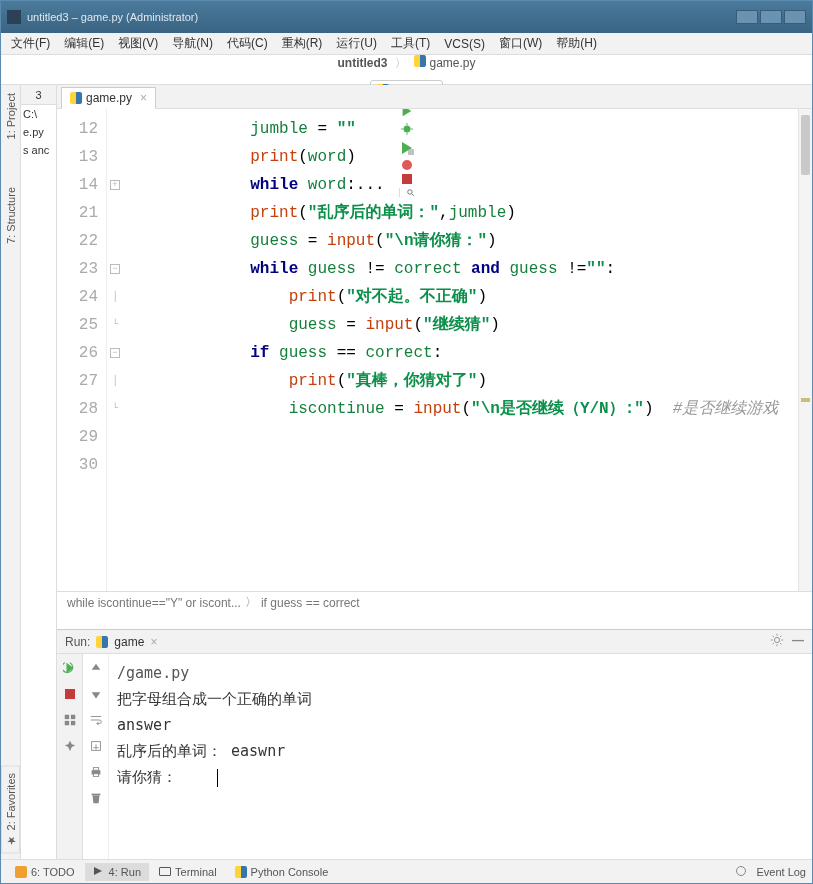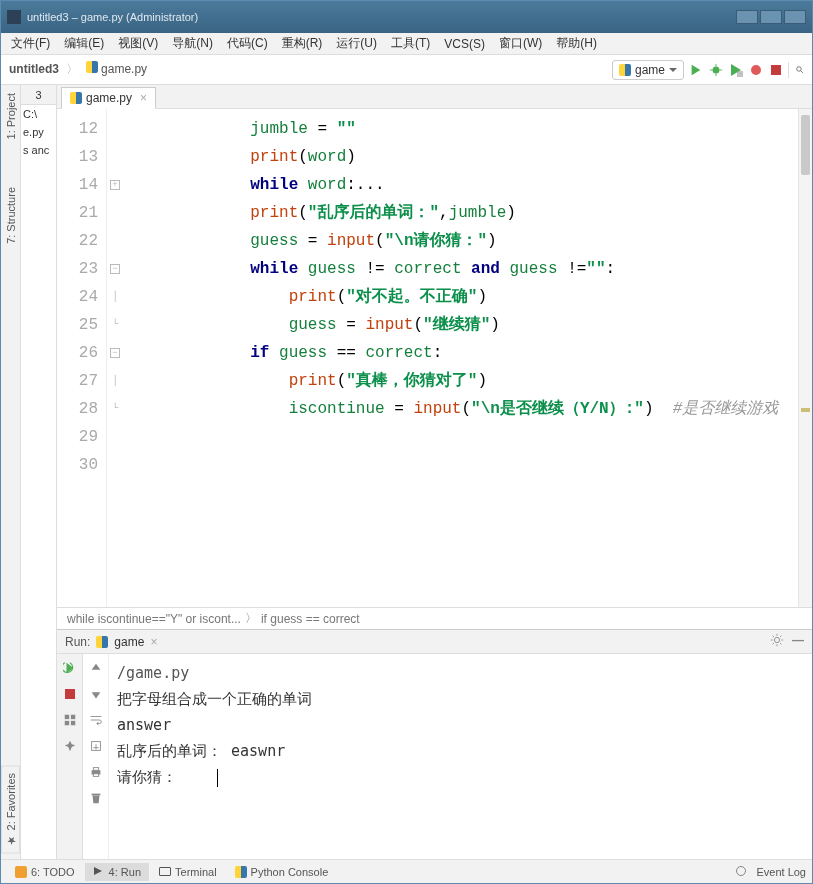--- a/index.html
+++ b/index.html
@@ -10,21 +10,21 @@
 .titlebar { background: #4b7a9a; background: linear-gradient(#4b7a9a,#3a6484); height: 32px; display: flex; align-items: center; padding: 0 6px; color: #dfe8ef; font-size: 11px; gap: 6px; }
 .titlebar .appicon { width: 14px; height: 14px; background: #2c4156; display: inline-block; }
 .winbtns { margin-left: auto; display: flex; gap: 2px; }
 .winbtn { width: 22px; height: 14px; background: #6a93b2; border: 1px solid #3a5c76; }
 
 
 .menubar { background: #f2f2f2; height: 22px; display: flex; align-items: center; padding: 0 4px; gap: 2px; border-bottom: 1px solid #ddd; }
 .menuitem { padding: 2px 6px; cursor: default; }
 
 
-.navrow { height: 30px; display: flex; align-items: center; padding: 0 8px; border-bottom: 1px solid #ddd; background: #fff; gap: 4px; }
+.navrow { height: 30px; display: flex; align-items: center; padding: 0 8px; border-bottom: 1px solid #ddd; background: #fff; gap: 4px; flex-direction: column; }
 .crumb { color: #555; }
 .crumb .sep { color: #aaa; padding: 0 4px; }
 .navrow .spacer { flex: 1; }
 .runbox { border: 1px solid #ccc; border-radius: 3px; padding: 2px 6px; display: flex; align-items: center; gap: 4px; }
 .pyicon { width: 12px; height: 12px; display: inline-block; background: conic-gradient(#3776ab 0 50%, #ffd43b 50% 100%); border-radius: 2px; }
 .dropdown-caret { width: 0; height: 0; border-left: 4px solid transparent; border-right: 4px solid transparent; border-top: 4px solid #666; }
 .tbicon { width: 16px; height: 16px; display: inline-flex; align-items: center; justify-content: center; }
 .i-run svg,.i-bug svg { width:14px; height:14px; }
 .i-dot { width:10px;height:10px;border-radius:50%;background:#e05a5a;display:inline-block; }
 .i-stop { width:10px;height:10px;background:#c43b3b;display:inline-block; }
@@ -58,21 +58,21 @@
 .op { color:#000; }
 .cmt { color:#999; font-style:italic; }
 
 .scrollbar-y { width:14px; background:#f4f4f4; border-left:1px solid #e4e4e4; position:relative; }
 .sb-thumb { position:absolute; left:2px; right:2px; top:6px; height:60px; background:#c9c9c9; border-radius:2px; }
 .sb-mark { position:absolute; left:2px; right:2px; height:4px; background:#cabf75; }
 
 .breadcrumb2 { height:22px; border-top:1px solid #ddd; background:#fff; display:flex; align-items:center; padding:0 10px; color:#777; font-size:12px; gap:4px; }
 
 
-.runwin { border-top:1px solid #ccc; display:flex; flex-direction:column; height:230px; }
+.runwin { border-top:1px solid #ccc; display:flex; flex-direction:column; height:230px;margin-top:16px; }
 .runhdr { height:24px; background:#f2f2f2; display:flex; align-items:center; padding:0 8px; border-bottom:1px solid #ddd; gap:6px; }
 .runhdr .label { color:#555; }
 .runhdr .right { margin-left:auto; display:flex; gap:8px; color:#888; }
 .gear svg { width:14px;height:14px; }
 .runbody { flex:1; display:flex; overflow:hidden; }
 .runicons { width:26px; background:#f2f2f2; border-right:1px solid #ddd; display:flex; flex-direction:column; align-items:center; padding:6px 0; gap:10px; }
 .runicons2 { width:26px; background:#fff; border-right:1px solid #eee; display:flex; flex-direction:column; align-items:center; padding:6px 0; gap:10px; }
 .ricn { width:16px; height:16px; display:flex; align-items:center; justify-content:center; color:#666; }
 .ricn svg { width:14px;height:14px; }
 .console { flex:1; padding:6px 8px; font-family:"Microsoft YaHei",Consolas,monospace; font-size:15px; line-height:26px; overflow:auto; }

